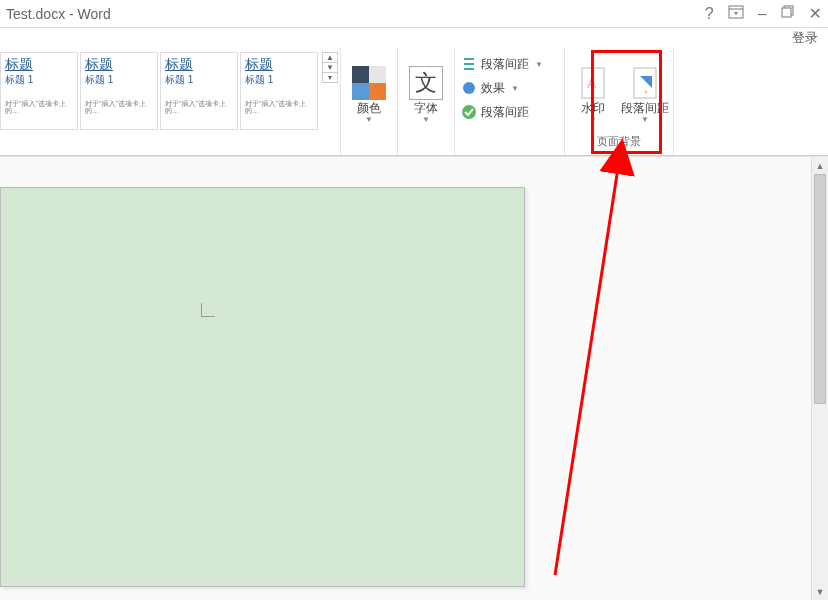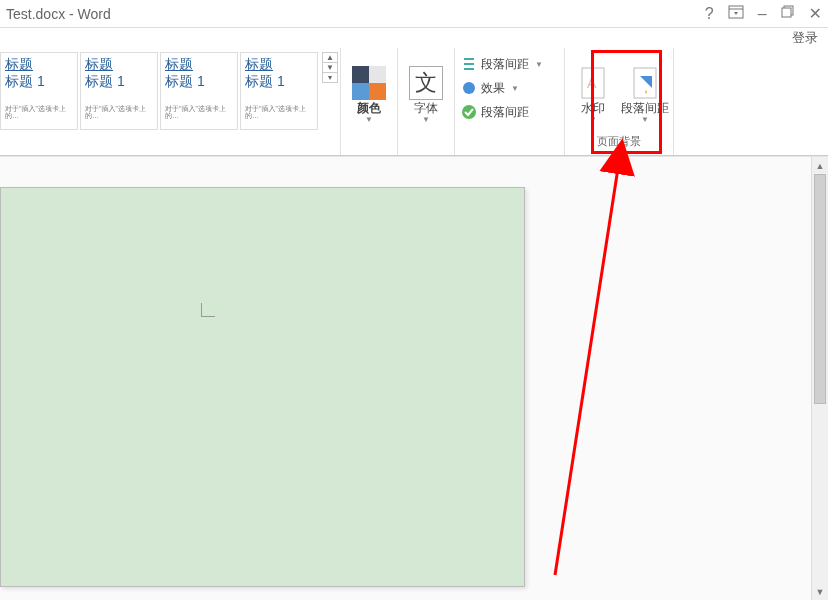--- a/index.html
+++ b/index.html
@@ -77,21 +77,21 @@
     overflow: hidden;
     cursor: pointer;
   }
   .style-item .st-title {
     font-size: 14px;
     color: #2a6099;
     margin-bottom: 2px;
     text-decoration: underline;
   }
   .style-item .st-sub {
-    font-size: 14px;
+    font-size: 10px;
     color: #2a6099;
     margin-bottom: 15px;
   }
   .style-item .st-body {
     font-size: 7px;
     color: #777;
     line-height: 1;
   }
   .gallery-spinner {
     width: 16px;
@@ -266,21 +266,21 @@
         </div>
       </div>
       <div class="gallery-spinner">
         <div>▲</div>
         <div>▼</div>
         <div>▾</div>
       </div>
     </div>
   </div>
 
-  <div class="group" style="flex:none;font-weight:bold;">
+  <div class="group" style="flex:none;">
     <div class="big-btn">
       <div class="ic">
         <div class="colors-grid">
             <div></div>
             <div></div>
             <div></div>
             <div></div>
           </div>
       </div>
       <div class="lbl">颜色</div>

